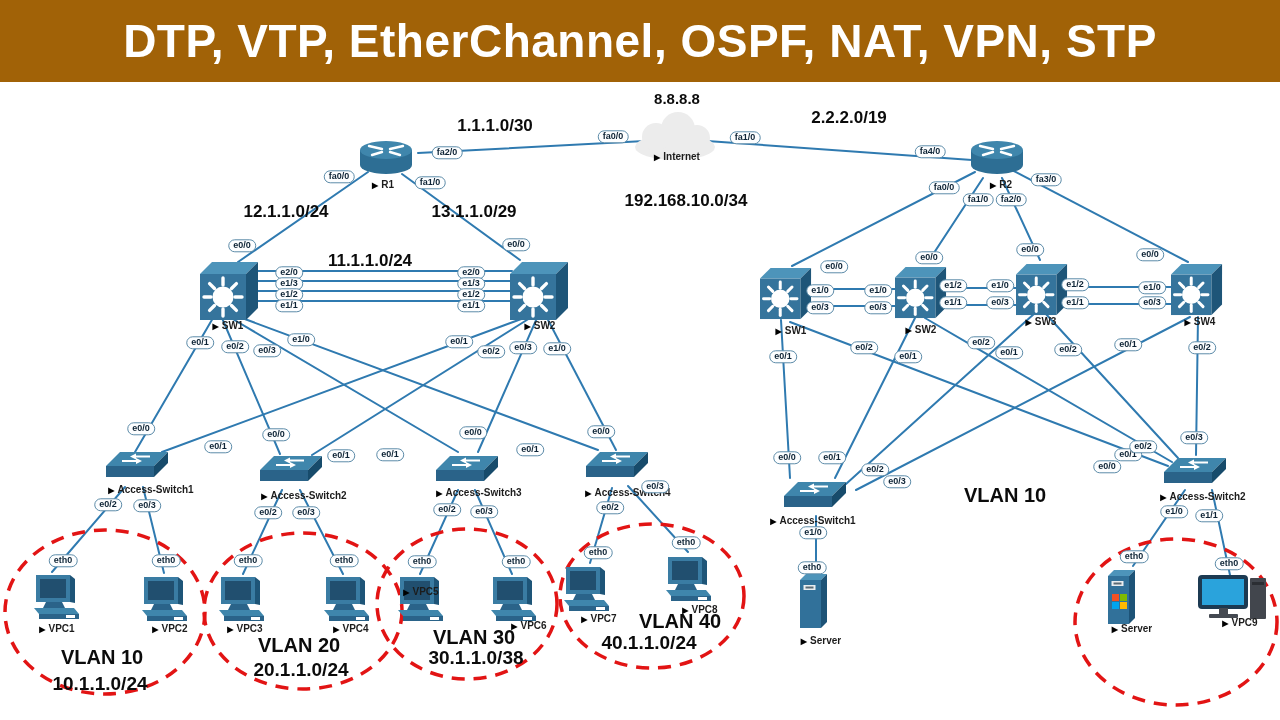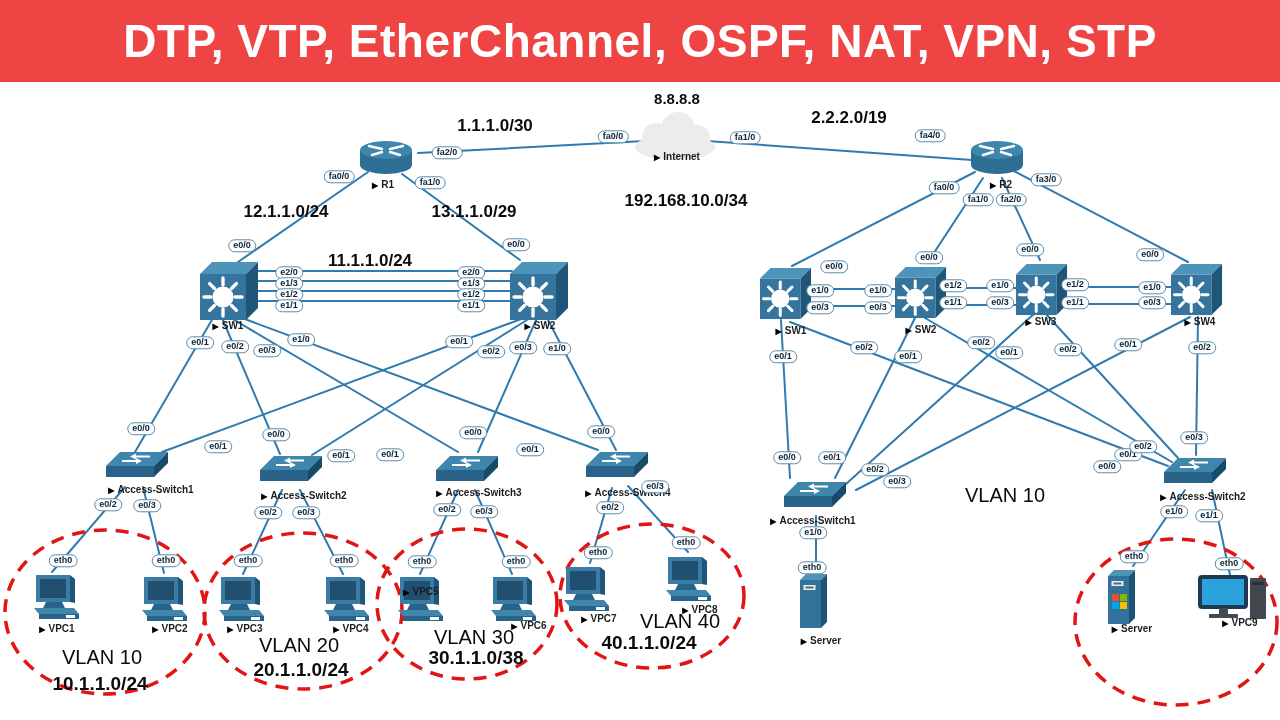--- a/index.html
+++ b/index.html
@@ -1,32 +1,32 @@
 <!DOCTYPE html>
 <html><head>
 <meta charset="utf-8">
 <title>Network Topology</title>
 <style>
   html,body{margin:0;padding:0;background:#fff;width:1280px;height:720px;overflow:hidden;
             font-family:"Liberation Sans",sans-serif;}
   #stage{position:absolute;left:0;top:0;width:1280px;height:720px;background:#fff;}
-  .banner{position:absolute;left:0;top:0;width:1280px;height:82px;background:#ef4444;
+  .banner{position:absolute;left:0;top:0;width:1280px;height:82px;background:#a16207;
           color:#fff;display:flex;align-items:center;justify-content:center;
           font-weight:bold;font-size:46px;letter-spacing:.5px;z-index:6;}
   #net-svg{position:absolute;left:0;top:0;z-index:1;}
   .pb{position:absolute;transform:translate(-50%,-50%);background:#fdfeff;border:1.5px solid #5d8ca9;
       border-radius:8px;font-weight:bold;font-size:9px;font-style:normal;color:#0e2436;
       padding:1px 4px;white-space:nowrap;z-index:3;line-height:1.05;}
   .dev{position:absolute;transform:translate(-50%,-50%);font-size:10px;font-weight:bold;color:#1c1c1c;
        white-space:nowrap;z-index:2;}
   .dev .m{font-size:8px;color:#000;margin-right:3px;}
   .net{position:absolute;transform:translate(-50%,-50%);font-size:17px;font-weight:bold;color:#0b0b0b;
        white-space:nowrap;z-index:2;}
   .ip8{font-size:15px;}
-  .vlan{position:absolute;transform:translate(-50%,-50%);font-size:20px;font-weight:normal;color:#0b0b0b;
+  .vlan{position:absolute;transform:translate(-50%,-50%);font-size:20px;font-weight:bold;color:#0b0b0b;
         white-space:nowrap;z-index:2;}
   .vsub{position:absolute;transform:translate(-50%,-50%);font-size:19px;font-weight:bold;color:#0b0b0b;
         white-space:nowrap;z-index:2;}
 </style>
 </head>
 <body>
 
 <div id="stage">
 
   <div class="banner">
@@ -238,21 +238,21 @@
   <div class="dev" style="left:1203px;top:496px"><span class="m">▶</span><span>Access-Switch2</span></div>
   <div class="dev" style="left:821px;top:640px"><span class="m">▶</span><span>Server</span></div>
   <div class="dev" style="left:1132px;top:628px"><span class="m">▶</span><span>Server</span></div>
   <div class="dev" style="left:1240px;top:622px"><span class="m">▶</span><span>VPC9</span></div>
 
   <i class="pb" style="left:339px;top:177px">fa0/0</i>
   <i class="pb" style="left:430px;top:183px">fa1/0</i>
   <i class="pb" style="left:447px;top:153px">fa2/0</i>
   <i class="pb" style="left:613px;top:137px">fa0/0</i>
   <i class="pb" style="left:745px;top:138px">fa1/0</i>
-  <i class="pb" style="left:930px;top:136px">fa4/0</i>
+  <i class="pb" style="left:930px;top:152px">fa4/0</i>
   <i class="pb" style="left:944px;top:188px">fa0/0</i>
   <i class="pb" style="left:978px;top:200px">fa1/0</i>
   <i class="pb" style="left:1011px;top:200px">fa2/0</i>
   <i class="pb" style="left:1046px;top:180px">fa3/0</i>
   <i class="pb" style="left:242px;top:246px">e0/0</i>
   <i class="pb" style="left:289px;top:273px">e2/0</i>
   <i class="pb" style="left:289px;top:284px">e1/3</i>
   <i class="pb" style="left:289px;top:295px">e1/2</i>
   <i class="pb" style="left:289px;top:306px">e1/1</i>
   <i class="pb" style="left:471px;top:273px">e2/0</i>

